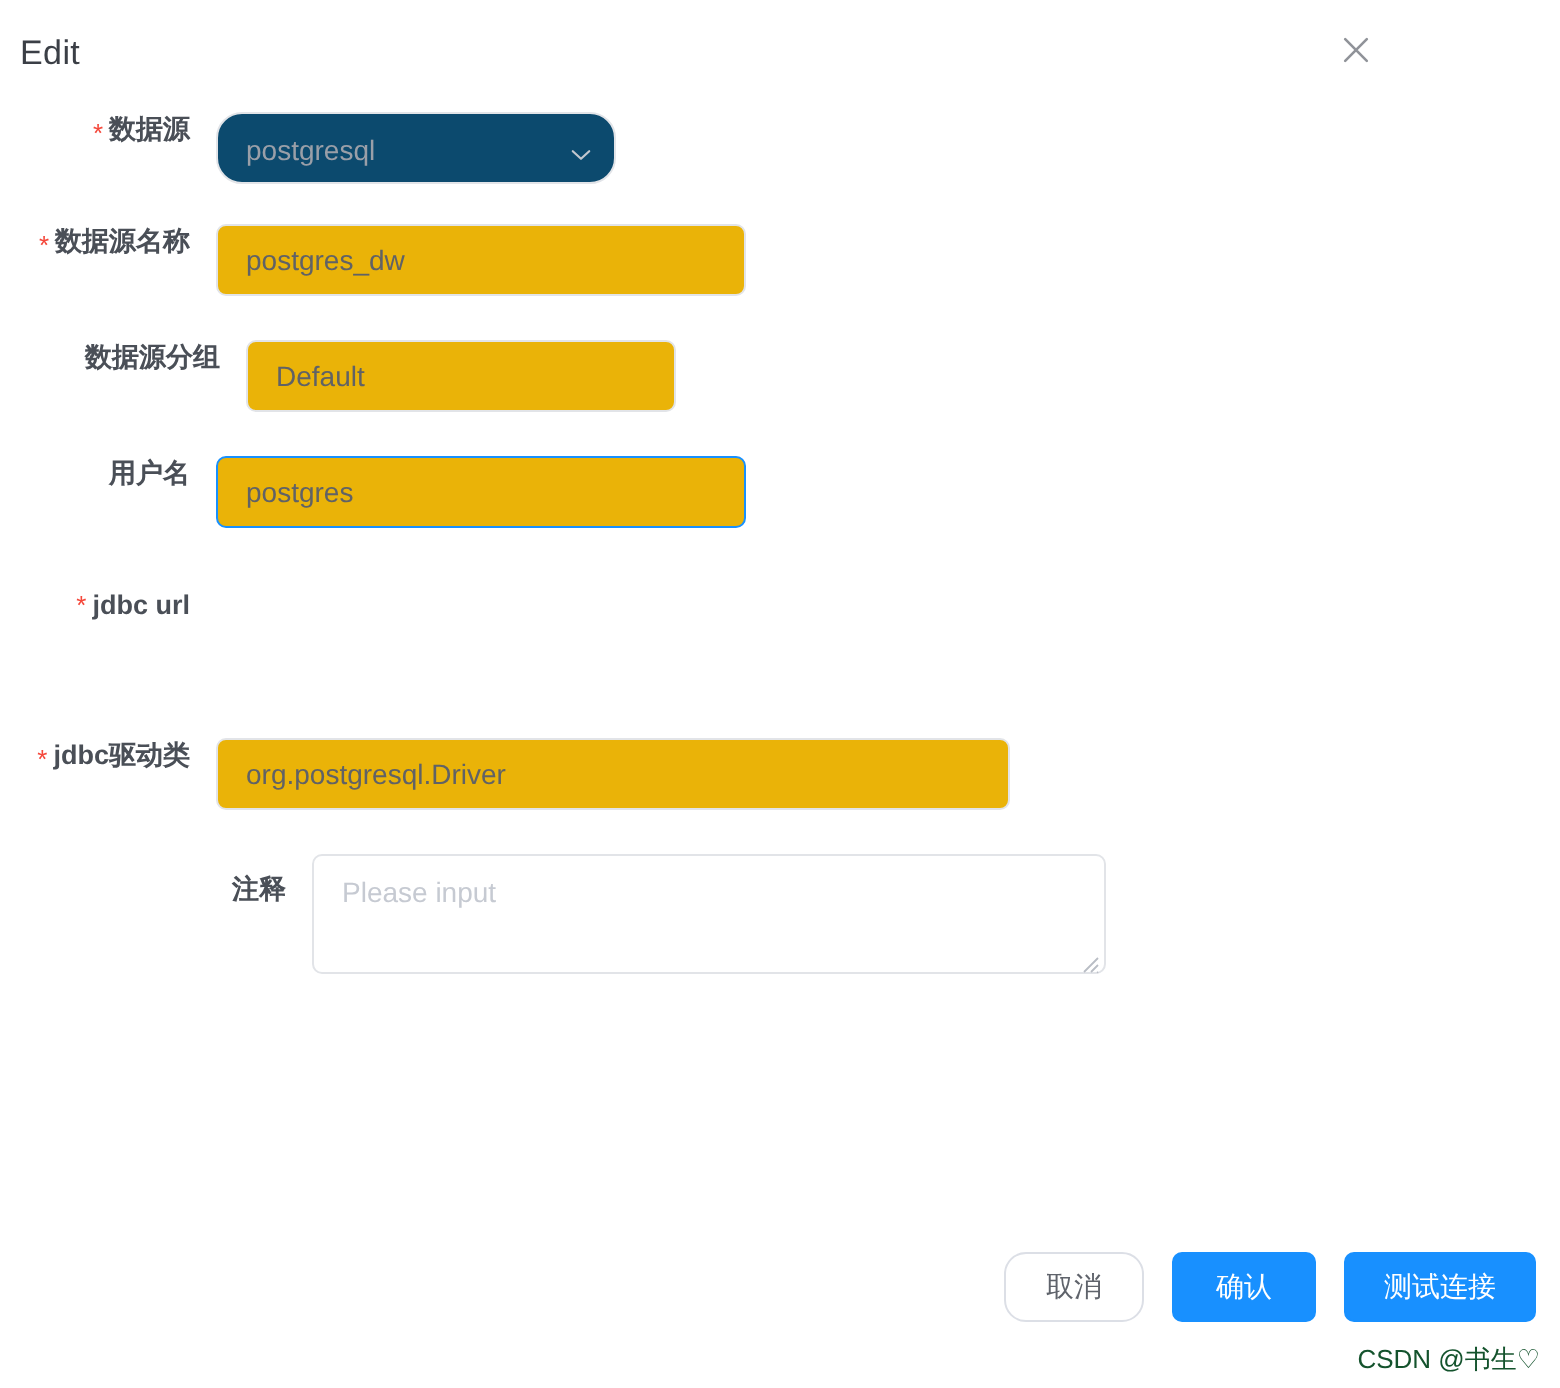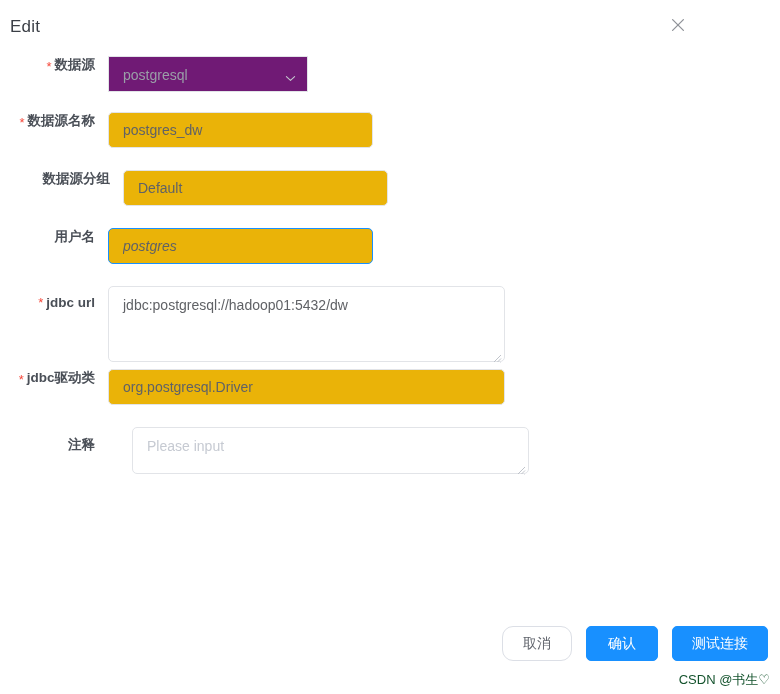--- a/index.html
+++ b/index.html
@@ -105,30 +105,29 @@
     height: 36px;
     line-height: 34px;
     padding: 0 14px;
     outline: none;
     display: block;
   }
   .ctl::placeholder { color: #c8ccd4; }
 
   .ctl.focused {
     border: 1.5px solid #1890ff;
-    font-style: italic;
   }
 
   .select-ctl {
     position: relative;
     width: 200px;
     height: 36px;
     border: 1px solid #e2e4e8;
-    border-radius: 0;
-    background: #701a75;
+    border-radius: 13px;
+    background: #0c4a6e;
     cursor: pointer;
   }
   .select-value {
     position: absolute;
     left: 14px;
     top: 0;
     height: 36px;
     line-height: 36px;
     font-size: 14px;
     color: #9a9fa8;
@@ -259,77 +258,67 @@
       <div class="field-cell">
         <input class="ctl" style="width: 265px;" type="text" value="postgres_dw">
       </div>
     </div>
 
     <div class="form-row" style="height:58px;padding-left:15px;">
       <div class="label-cell">
         <span>数据源分组</span>
       </div>
       <div class="field-cell">
-        <input class="ctl" style="width: 265px;" type="text" value="Default">
+        <input class="ctl" style="width: 215px;" type="text" value="Default">
       </div>
     </div>
 
     <div class="form-row" style="height:58px;">
       <div class="label-cell">
         <span>用户名</span>
       </div>
       <div class="field-cell">
         <input class="ctl focused" style="width: 265px;" type="text" value="postgres">
       </div>
     </div>
 
 
     <div class="form-row" style="height:83px;">
       <div class="label-cell" style="align-items:flex-start; padding-top:9px;">
         <span class="req-star">*</span>
         <span>jdbc url</span>
       </div>
+    </div>
+
+    <div class="form-row" style="height:58px;">
+      <div class="label-cell">
+        <span class="req-star">*</span>
+        <span>jdbc驱动类</span>
+      </div>
+      <div class="field-cell">
+        <input class="ctl" style="width: 397px;" type="text" value="org.postgresql.Driver">
+      </div>
+    </div>
+
+    <div class="form-row" style="height:75px;">
+      <div class="label-cell" style="align-items:flex-start; padding-top:9px;margin-left:48px;">
+        <span>注释</span>
+      </div>
       <div class="field-cell">
         <div class="ta-wrap">
-          <textarea class="ta" style="width: 397px; height: 76px;">jdbc:postgresql://hadoop01:5432/dw</textarea>
+          <textarea class="ta" style="width: 397px; height: 60px;" placeholder="Please input"></textarea>
           <span class="resize-grip">
             <svg width="10" height="10" viewBox="0 0 10 10" aria-hidden="true">
               <path d="M9 2 L2 9 M9 5.5 L5.5 9 M9 9 L8.6 9.4" stroke="#b9bdc5" stroke-width="0.9"></path>
             </svg>
           </span>
         </div>
       </div>
     </div>
 
-    <div class="form-row" style="height:58px;">
-      <div class="label-cell">
-        <span class="req-star">*</span>
-        <span>jdbc驱动类</span>
-      </div>
-      <div class="field-cell">
-        <input class="ctl" style="width: 397px;" type="text" value="org.postgresql.Driver">
-      </div>
-    </div>
-
-    <div class="form-row" style="height:75px;">
-      <div class="label-cell" style="align-items:flex-start; padding-top:9px;">
-        <span>注释</span>
-      </div>
-      <div class="field-cell">
-        <div class="ta-wrap">
-          <textarea class="ta" style="width: 397px; height: 47px; margin-left: 24px;" placeholder="Please input"></textarea>
-          <span class="resize-grip">
-            <svg width="10" height="10" viewBox="0 0 10 10" aria-hidden="true">
-              <path d="M9 2 L2 9 M9 5.5 L5.5 9 M9 9 L8.6 9.4" stroke="#b9bdc5" stroke-width="0.9"></path>
-            </svg>
-          </span>
-        </div>
-      </div>
-    </div>
-
   </div>
 
   <div class="footer">
     <button class="btn btn-default" style="left:502px; top:6px; width:70px;border-radius:11px;">取消</button>
     <button class="btn btn-primary" style="left:586px; top:6px; width:72px;">确认</button>
     <button class="btn btn-primary" style="left:672px; top:6px; width:96px;">测试连接</button>
     <div class="watermark">CSDN @书生♡</div>
   </div>
 
 </div>

